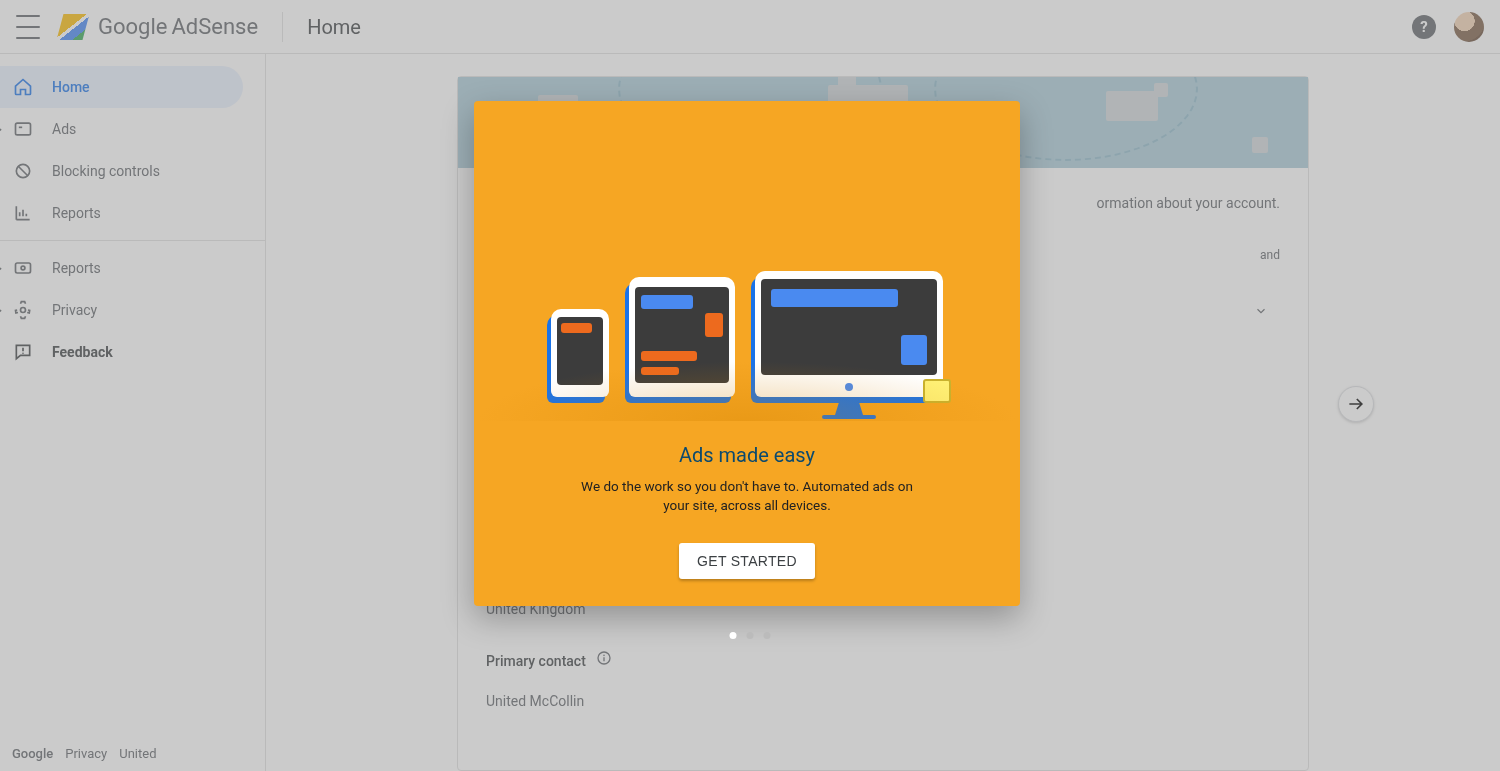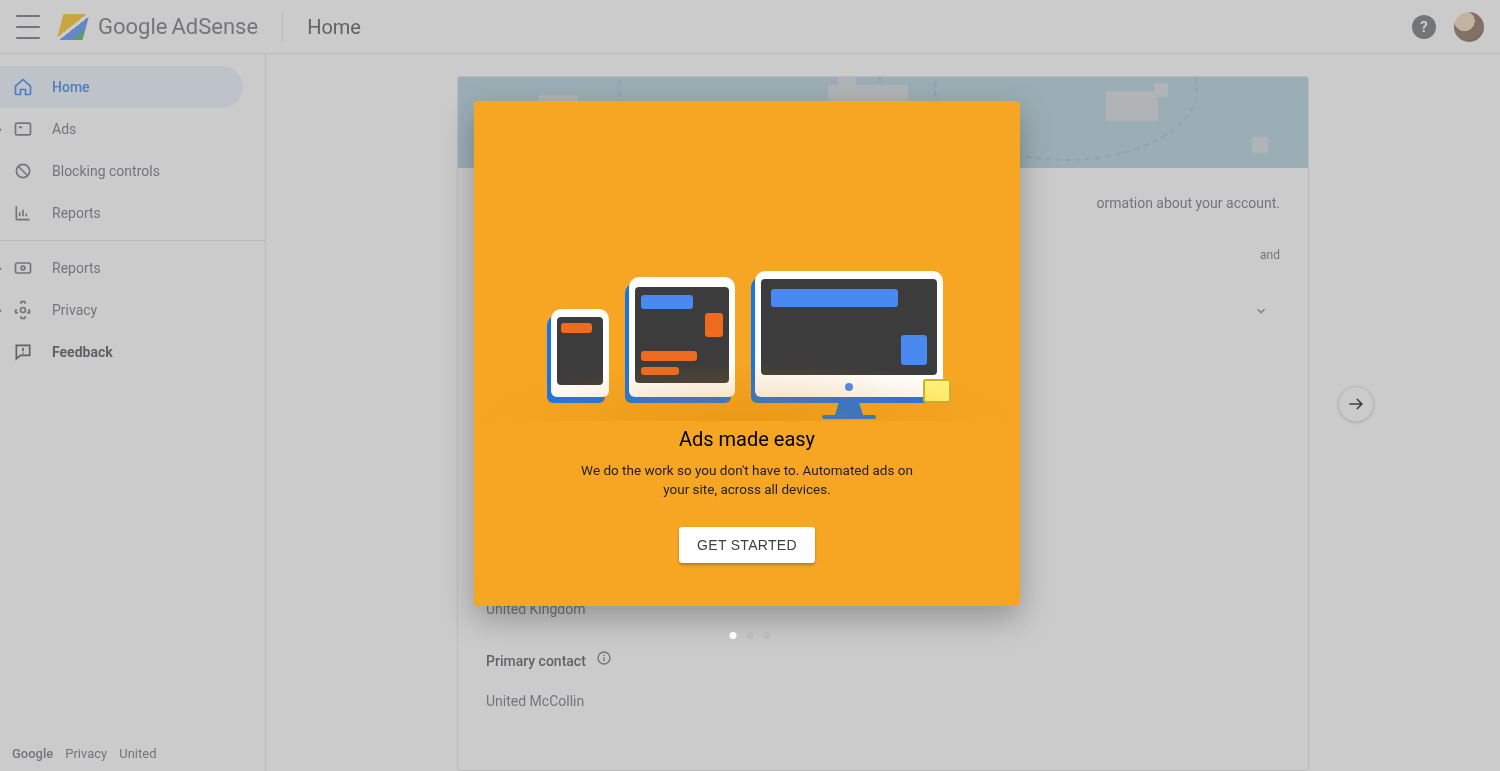--- a/index.html
+++ b/index.html
@@ -99,21 +99,21 @@
   .tablet .b1{left:6px;top:8px;width:55%;height:14px}
   .tablet .b2{right:6px;top:26px;width:18px;height:24px}
   .tablet .b3{left:6px;bottom:22px;width:60%;height:10px}
   .tablet .b4{left:6px;bottom:8px;width:40%;height:8px}
   .monitor .b1{left:10px;top:10px;width:72%;height:18px}
   .monitor .b2{right:10px;bottom:10px;width:26px;height:30px}
   .monitor .dot{position:absolute;bottom:6px;left:50%;transform:translateX(-50%);
                 width:8px;height:8px;border-radius:50%;background:#4a8af0}
   .monitor .note{position:absolute;right:-8px;bottom:-6px;width:28px;height:24px;
                  background:#fff176;border:2px solid #c9b22e;border-radius:3px}
-  .dialog-title { font-size:20px; color:#000000; margin-top:6px; }
+  .dialog-title { font-size:20px; color:#0c4a6e; margin-top:22px; }
   .dialog-sub   { font-size:13.5px; color:#222; max-width:360px; text-align:center;
                   margin:10px 0 28px; line-height:19px; }
   .cta { background:#fff; color:#3c4043; font-weight:500; font-size:14px;
          letter-spacing:.3px; padding:10px 18px; border:none; border-radius:3px;
          box-shadow:0 2px 3px rgba(0,0,0,.25); cursor:pointer; }
   .dots { position:absolute; z-index:60; left:50%; transform:translateX(-50%);
           top:632px; display:flex; gap:10px; }
   .dots span { width:7px; height:7px; border-radius:50%; background:#bbb; display:block; }
   .dots .on { background:#fff; }
 

